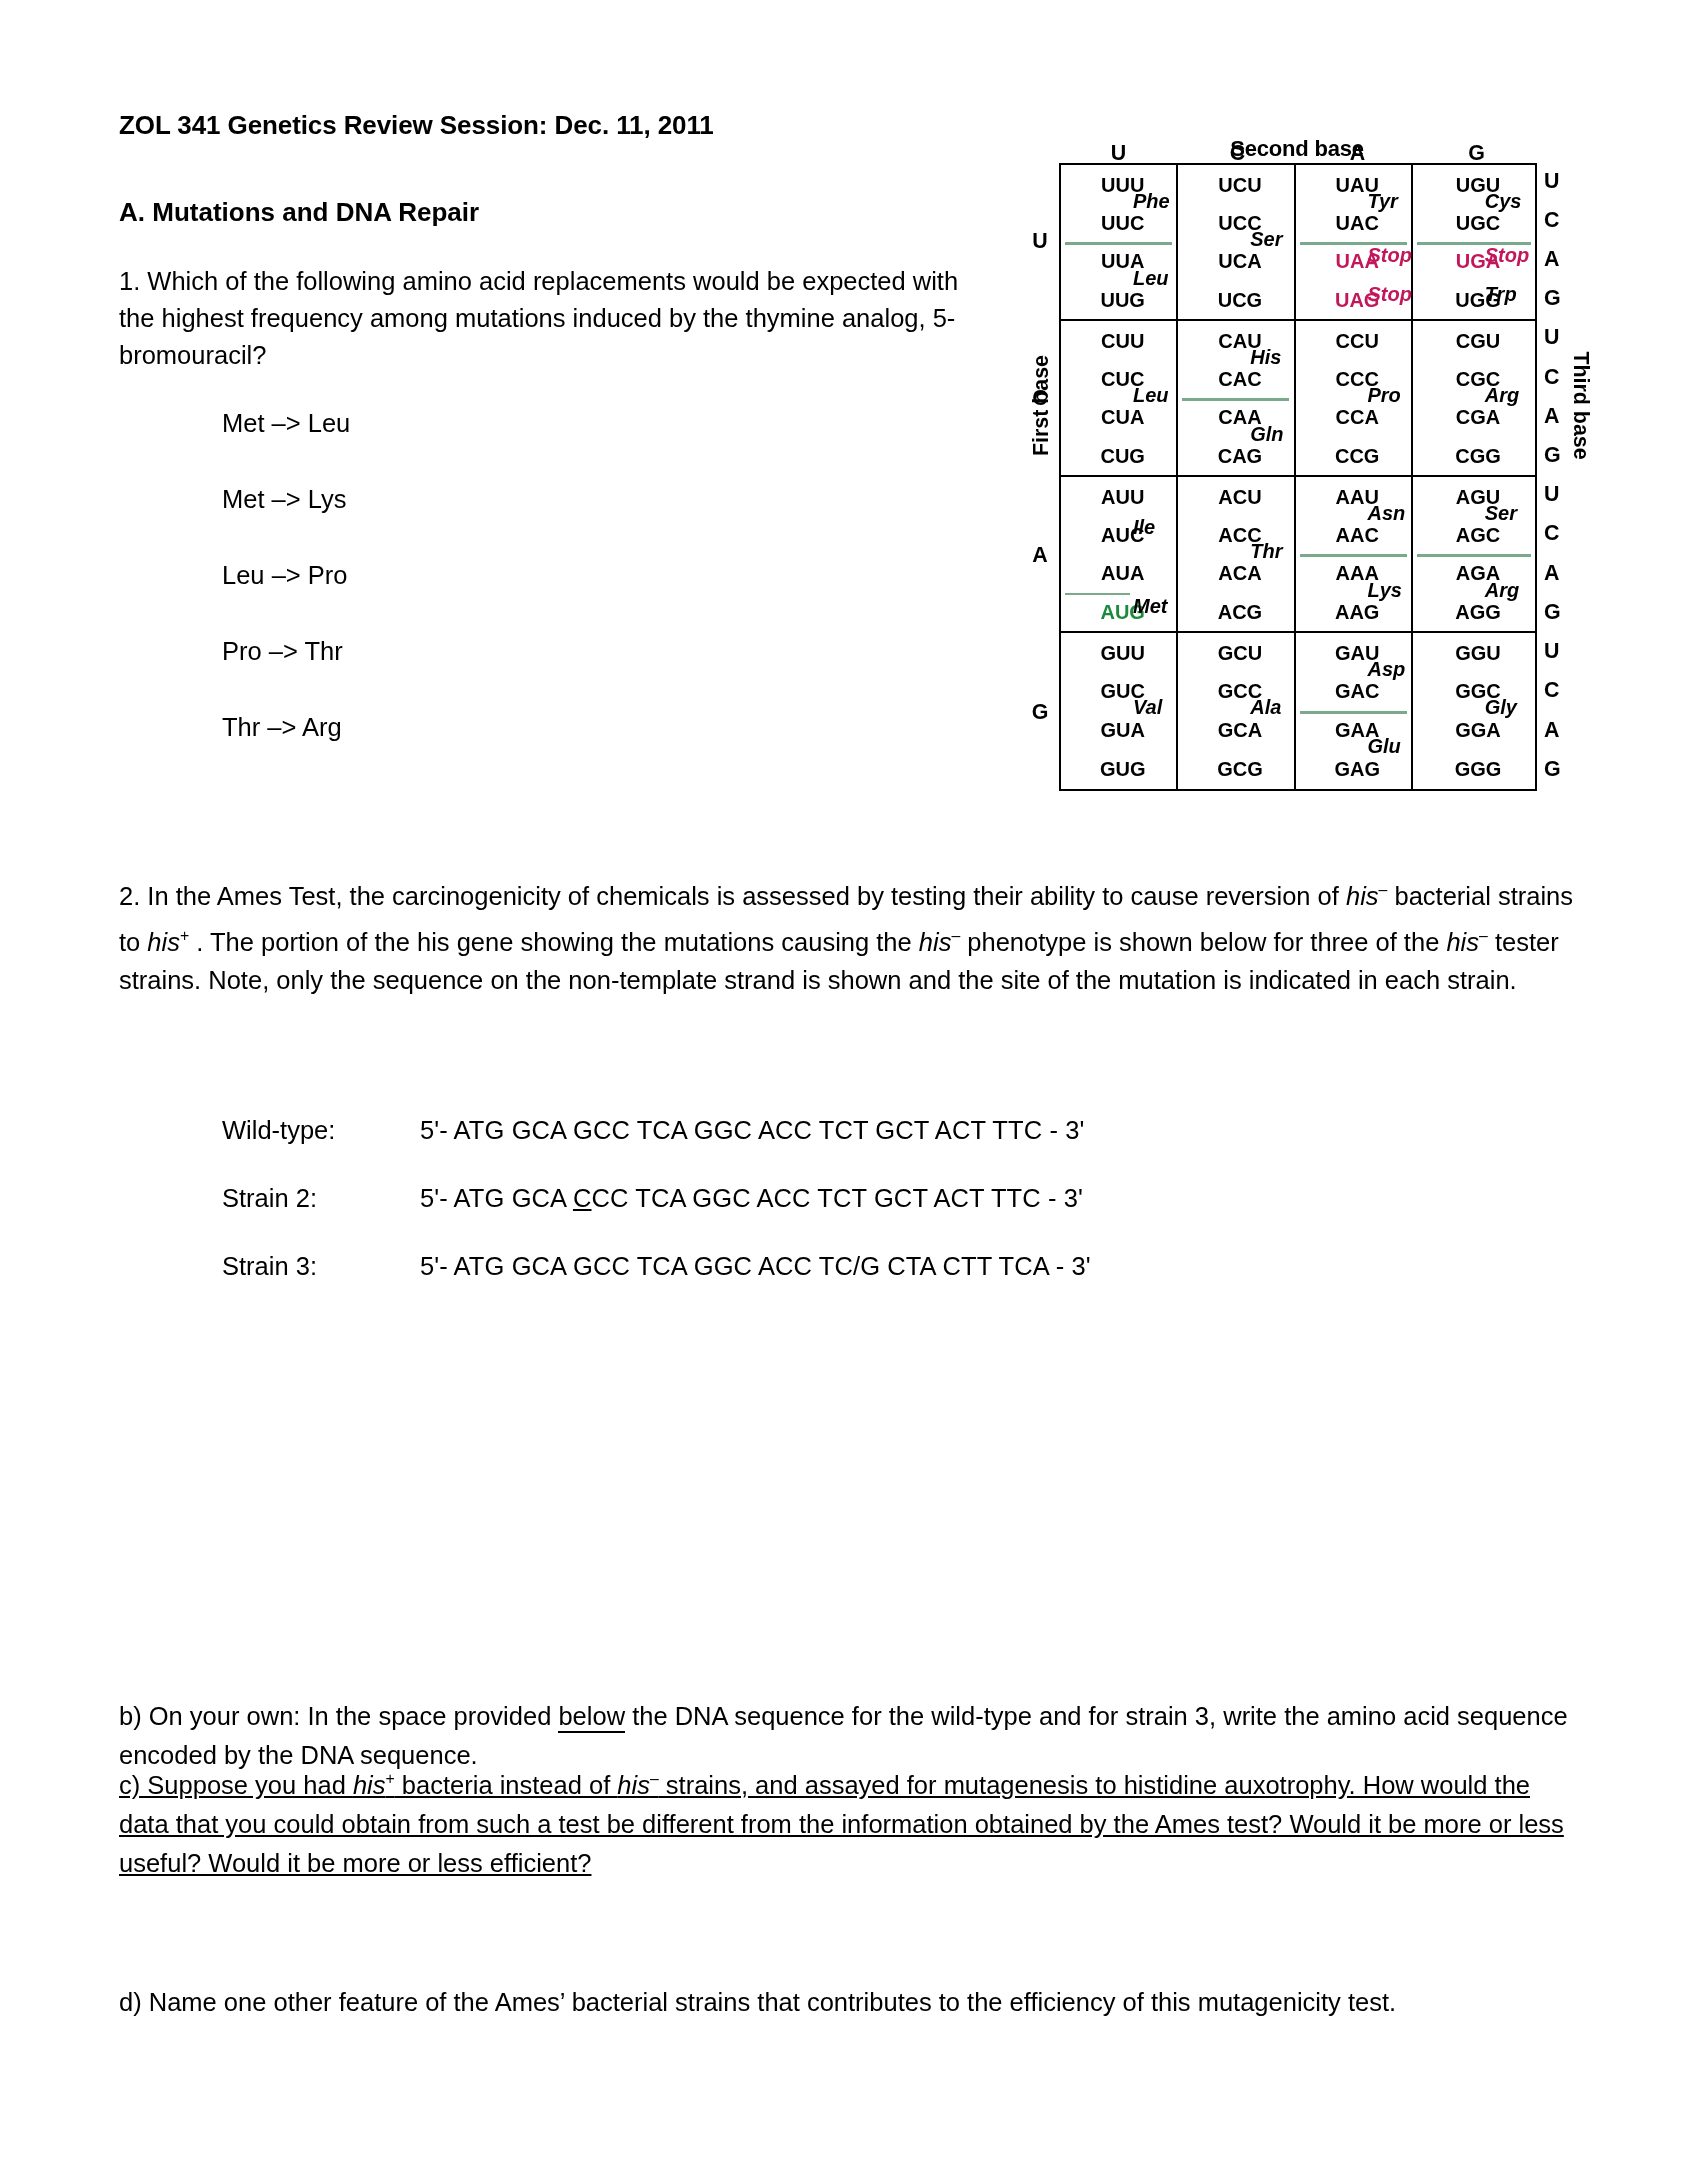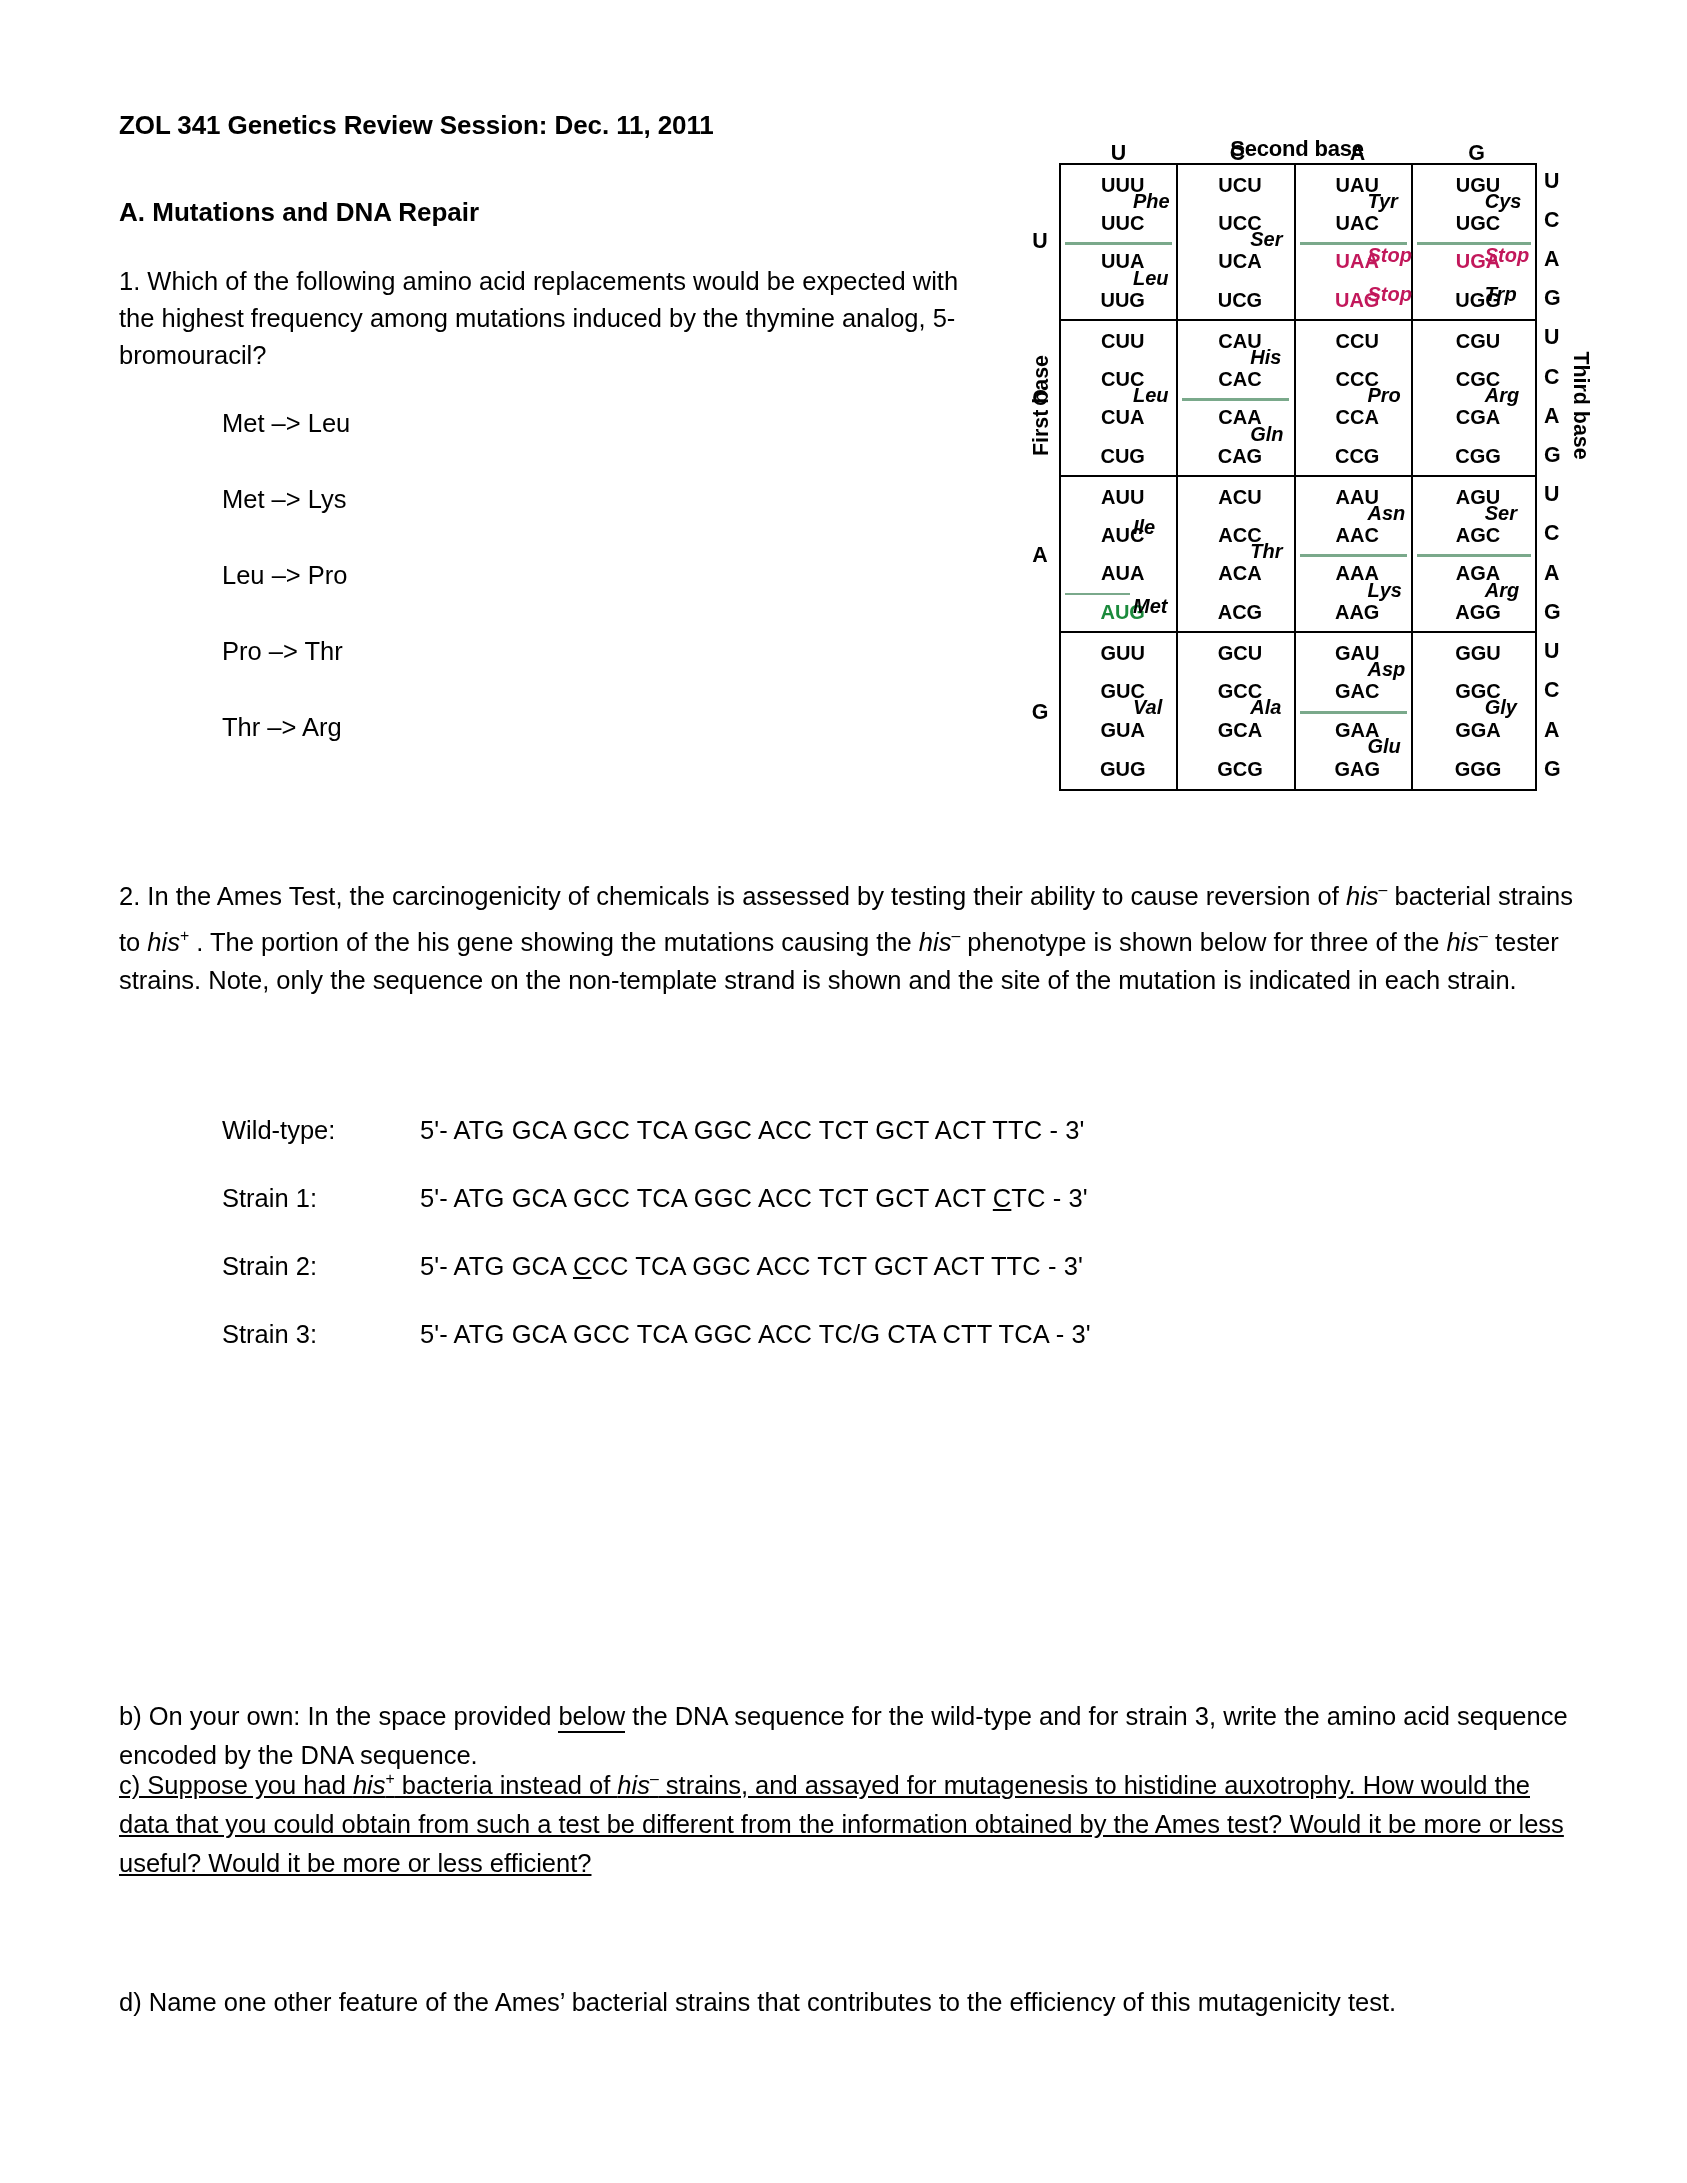--- a/index.html
+++ b/index.html
@@ -443,24 +443,20 @@
   <div class="q2-text">
     <span>2.  In the Ames Test, the carcinogenicity of chemicals is assessed by testing their ability to cause reversion of </span><span class="it">his</span><span class="sup">–</span><span> bacterial strains to </span><span class="it">his</span><span class="sup">+</span><span> .  The portion of the his gene showing the mutations causing the </span><span class="it">his</span><span class="sup">–</span><span> phenotype is shown below for three of the </span><span class="it">his</span><span class="sup">–</span><span> tester strains.  Note, only the sequence on the non-template strand is shown and the site of the mutation is indicated in each strain.</span>
   </div>
 
   <div class="seq-block">
     <div class="seq-row">
       <span class="seq-label">Wild-type:</span>
       <span class="seq-value"><span>5'- ATG GCA GCC TCA GGC ACC TCT  GCT  ACT TTC - 3'</span><span class="ul"></span><span></span></span>
     </div>
     <div class="seq-row">
-      <span class="seq-label">Strain 1:</span>
-      <span class="seq-value"><span>5'- ATG GCA GCC TCA GGC ACC TCT  GCT  ACT </span><span class="ul">C</span><span>TC - 3'</span></span>
-    </div>
-    <div class="seq-row">
       <span class="seq-label">Strain 2:</span>
       <span class="seq-value"><span>5'- ATG GCA </span><span class="ul">C</span><span>CC TCA GGC ACC TCT  GCT  ACT TTC - 3'</span></span>
     </div>
     <div class="seq-row">
       <span class="seq-label">Strain 3:</span>
       <span class="seq-value"><span>5'- ATG GCA GCC TCA GGC ACC TC/G CTA CTT TCA - 3'</span><span class="ul"></span><span></span></span>
     </div>
   </div>
 
 

